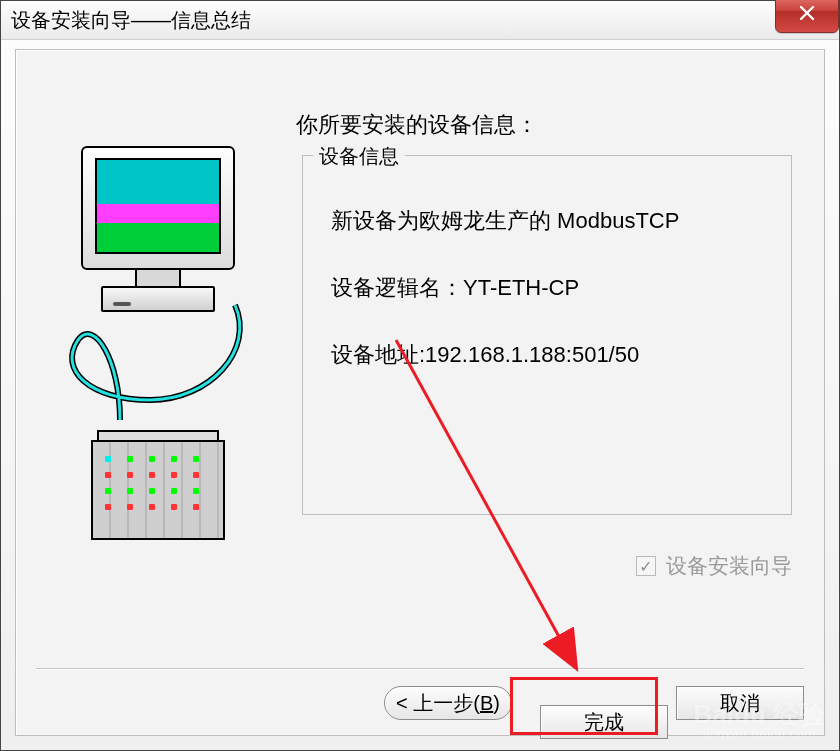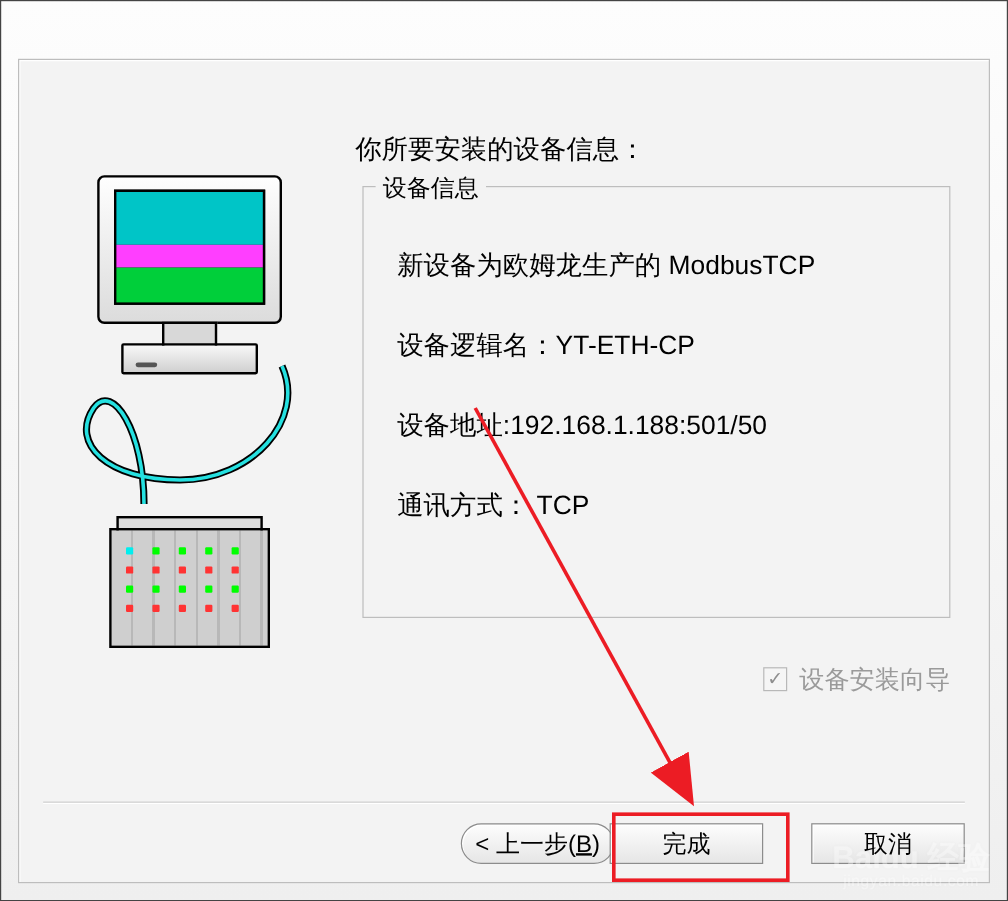--- a/index.html
+++ b/index.html
@@ -193,21 +193,21 @@
     background: linear-gradient(#fdfdfd,#e6e6e6);
     border: 1px solid #8c8c8c;
     font-size: 20px;
     font-family: inherit;
     color:#000;
     box-shadow: inset 1px 1px 0 #fff;
     padding:0;
   }
   .btn .ul { text-decoration: underline; }
   #btn-back   { left: 368px; border-radius: 17px; }
-  #btn-finish { left: 492px; }
+  #btn-finish { left: 524px; margin-top: 19px; }
   #btn-cancel { left: 660px; }
   
   .annot-box {
     position: absolute;
     left: 494px; top: 627px;
     width: 142px; height: 52px;
     border: 3px solid #ec1c24;
     pointer-events: none;
   }
   
@@ -231,20 +231,28 @@
     mix-blend-mode: overlay;
     margin-left: 48px;
   }
   .watermark .sub{font-size:13px; font-weight:normal; letter-spacing:.5px;}
 </style>
 </head>
 <body>
 
 <div class="window">
 
+  <div class="titlebar">
+    <div class="title">设备安装向导——信息总结</div>
+    <div class="close-btn">
+      <svg viewBox="0 0 18 18">
+        <path d="M3 3 L15 15 M15 3 L3 15" stroke="#fff" stroke-width="2.4" stroke-linecap="round" fill="none"></path>
+      </svg>
+    </div>
+  </div>
 
   <div class="client">
 
     <div class="sidebar">
       <div class="crt">
         <div class="crt-body"></div>
         <div class="crt-screen">
             <div class="sc1"></div>
             <div class="sc2"></div>
             <div class="sc3"></div>
@@ -284,21 +292,20 @@
     </div>
 
     <div class="heading">你所要安装的设备信息：</div>
 
     <div class="group">
       <div class="group-label">设备信息</div>
       <div class="info">
         <div class="row">新设备为欧姆龙生产的 ModbusTCP</div>
         <div class="row">设备逻辑名：YT-ETH-CP</div>
         <div class="row">设备地址:192.168.1.188:501/50</div>
-        <div class="row">通讯方式：  TCP</div>
       </div>
     </div>
 
     <div class="checkbox-row">
       <span class="cb">✓</span>
       <span>设备安装向导</span>
     </div>
 
     <div class="hr"></div>
 

